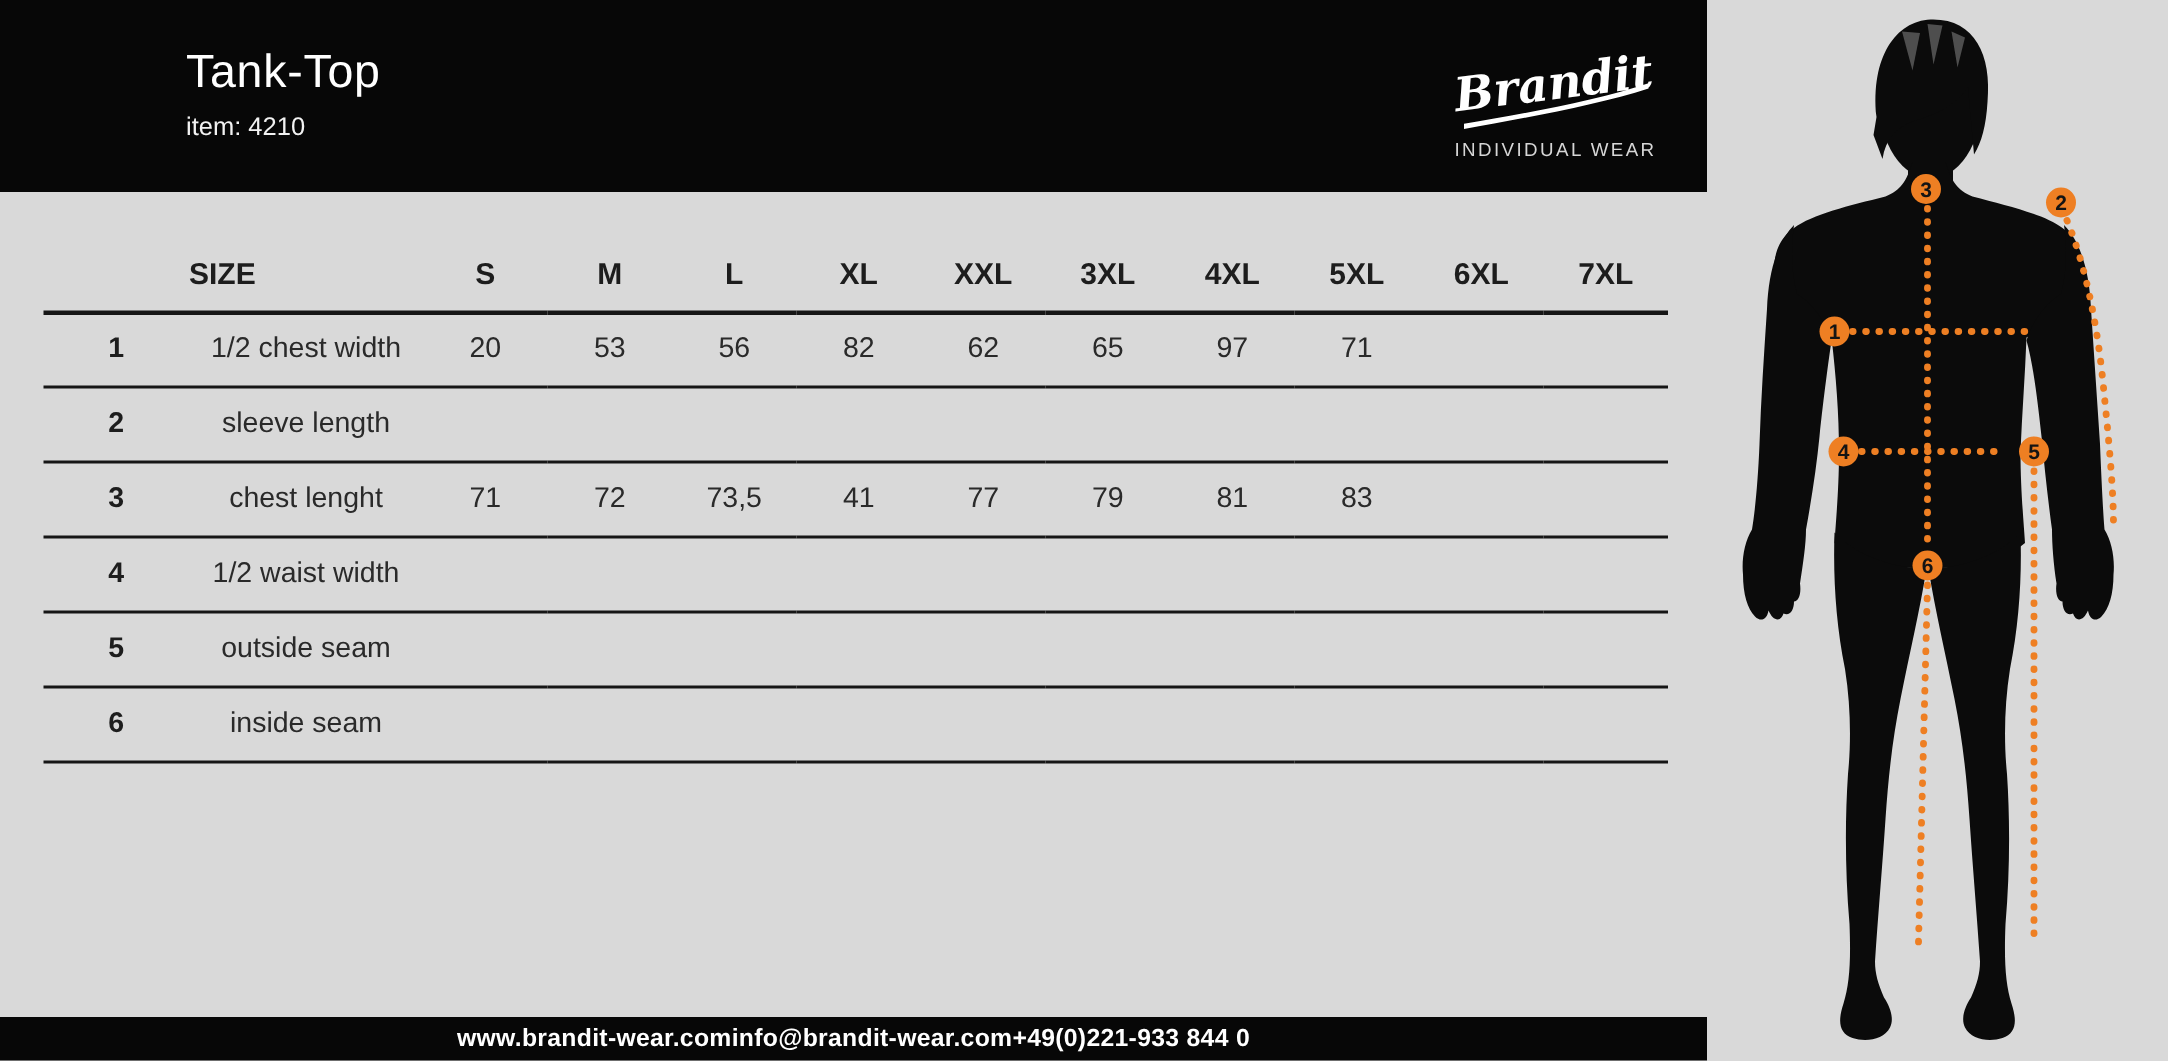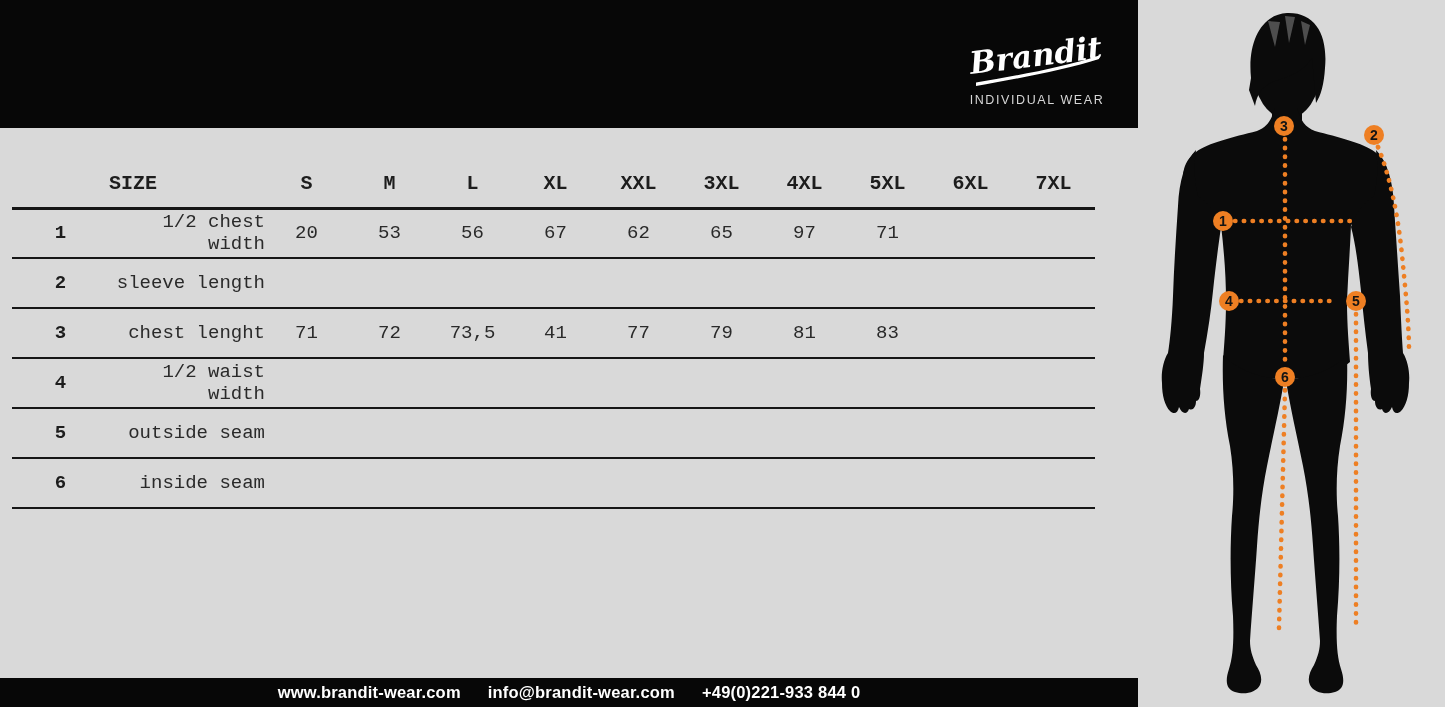--- a/index.html
+++ b/index.html
@@ -22,53 +22,57 @@
   .brand svg { width:135px; height:90px; display:block; }
   .brand-script {
     font-family:"DejaVu Serif", serif; font-style:italic; font-weight:bold;
     font-size:31px; fill:#ffffff;
   }
   .brand-tag {
     font-family:"Liberation Sans", sans-serif; font-size:12.5px;
     letter-spacing:1.6px; fill:#d6d6d6;
   }
   
-  .table-wrap { position:absolute; left:12px; top:160px; width:1085px;font-family:Liberation Mono, monospace; }
+  .table-wrap { position:absolute; left:29px; top:160px; width:1085px; }
   table { border-collapse:collapse; table-layout:fixed; width:1083px; }
   thead th { border-bottom:3px solid #161616; height:48px; vertical-align:middle;
              font-size:20px; font-weight:bold; color:#1d1d1d; }
   thead th.label { text-align:left; padding-left:0; }
   tbody td { border-bottom:2px solid #161616; height:50px; vertical-align:middle;
              font-size:19px; color:#2a2a2a; text-align:center; }
   td.num { font-weight:bold; text-align:center; color:#1d1d1d; }
-  td.label { text-align:right; font-size:19px;margin-top:16px; }
+  td.label { text-align:center; font-size:19px;margin-top:16px; }
   col.c-num { width:97px; } col.c-label { width:156px; } col.c-size { width:83px; }
   thead th.size { text-align:center; }
   
   .footerbar {
     position:absolute; left:0; bottom:0; width:1138px; height:29px;
     background:#070707; color:#fff;
-    display:flex; align-items:center; justify-content:center; gap:27px;
+    display:flex; align-items:center; justify-content:center; 
     font-size:16.5px; font-weight:bold; letter-spacing:0.2px;
   }
   
   .figure-panel { position:absolute; left:1138px; top:0; width:307px; height:707px; }
   .figure-panel svg { display:block; width:307px; height:707px; }
   .sil { fill:#0b0b0b; }
   .hairhl { fill:#4e4e4e; }
   .dot { stroke:#ee7f23; stroke-width:4.6; stroke-dasharray:0.4 8.4;
          stroke-linecap:round; fill:none; }
   .marker-c { fill:#ee7f23; }
   .marker-t { font-family:"Liberation Sans", sans-serif; font-size:14px;
               font-weight:bold; fill:#141414; text-anchor:middle; }
 </style>
 </head>
 <body>
 
 <header class="topbar">
+  <div class="title-block">
+    <div class="page-title">Tank-Top</div>
+    <div class="item-number">item: 4210</div>
+  </div>
   <div class="brand">
     <svg viewBox="0 0 135 90">
       <text x="67" y="42" text-anchor="middle" class="brand-script" transform="rotate(-7 67 42)">Brandit</text>
       <path fill="#ffffff" d="M6,62 C45,55 95,46 129,35 L129,31.5 C95,43 45,52 6,58.5 Z"></path>
       <text x="67" y="80" text-anchor="middle" class="brand-tag">INDIVIDUAL WEAR</text>
     </svg>
   </div>
 </header>
 
 <main class="table-wrap">
@@ -103,21 +107,21 @@
           <th class="size">7XL</th>
         </tr>
     </thead>
     <tbody>
         <tr>
           <td class="num">1</td>
           <td class="label">1/2 chest width</td>
           <td>20</td>
           <td>53</td>
           <td>56</td>
-          <td>67</td>
+          <td>82</td>
           <td>62</td>
           <td>65</td>
           <td>97</td>
           <td>71</td>
           <td></td>
           <td></td>
         </tr>
         <tr>
           <td class="num">2</td>
           <td class="label">sleeve length</td>

